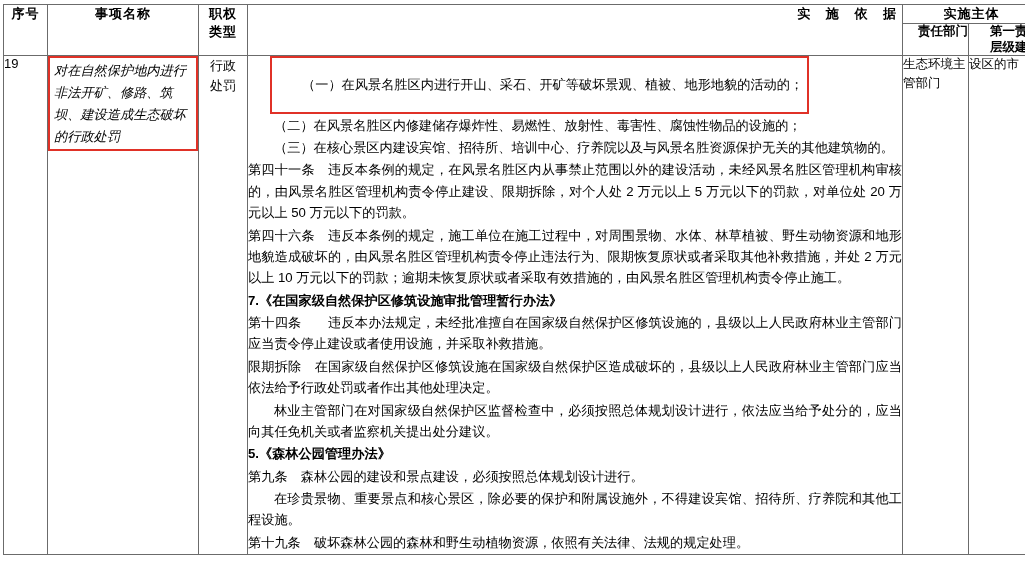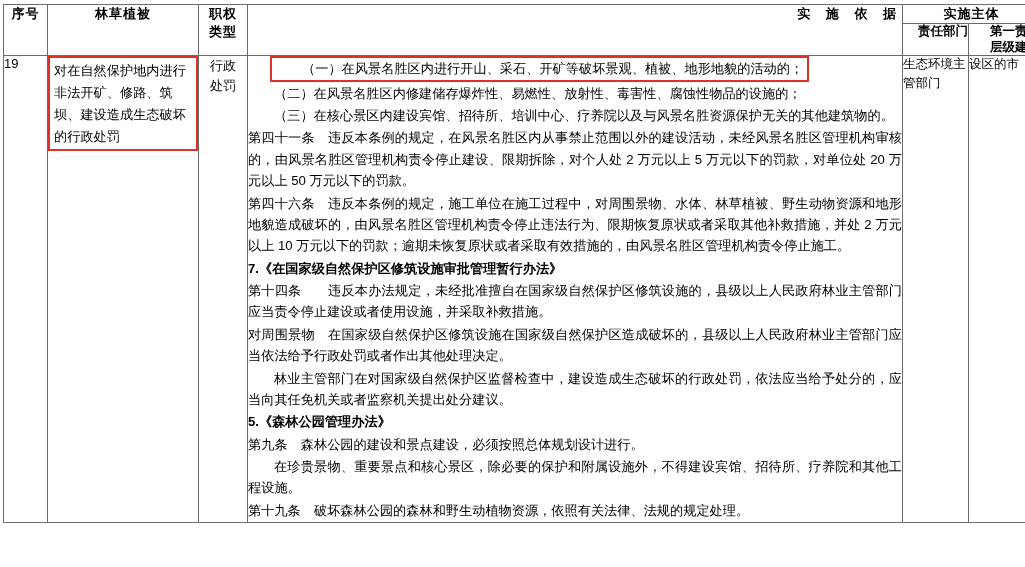--- a/index.html
+++ b/index.html
@@ -101,45 +101,46 @@
   .indent2 { text-indent: 26px; }
   .gap { margin-top: 9px; }
   .bold { font-weight: bold; }
   .subject-text {
     font-size: 13.2px;
     font-family: "Liberation Sans", "DejaVu Sans", sans-serif;
     line-height: 1.65;
     border: 2px solid #e03127;
     padding: 2px 4px;
     display: block;
+    font-style: italic;
   }
   .redline-item {
     border: 2px solid #e03127;
     display: inline-block;
-    padding: 0px 4px;
+    padding: 16px 4px;
     margin-left: -4px;
   }
 </style>
 </head>
 <body>
 
 <div class="sheet">
   <table class="doc">
     <colgroup>
       <col class="c-seq">
       <col class="c-name">
       <col class="c-power">
       <col class="c-basis">
       <col class="c-dept">
       <col class="c-resp">
     </colgroup>
     <thead>
       <tr>
         <td class="hdr" rowspan="2">序号</td>
-        <td class="hdr" rowspan="2">林草植被</td>
+        <td class="hdr" rowspan="2">事项名称</td>
         <td class="hdr" rowspan="2">
           <div>职权</div>
           <div>类型</div>
         </td>
         <td class="hdr hdr-wide" rowspan="2">实 施 依 据</td>
         <td class="hdr" colspan="2">实施主体</td>
       </tr>
       <tr>
         <td class="hdr-sub">责任部门</td>
         <td class="hdr-sub">
@@ -159,22 +160,22 @@
           <div>处罚</div>
         </td>
         <td class="basis-cell">
           <p class="indent2"><span class="redline-item">（一）在风景名胜区内进行开山、采石、开矿等破坏景观、植被、地形地貌的活动的；</span></p>
           <p class="indent2">（二）在风景名胜区内修建储存爆炸性、易燃性、放射性、毒害性、腐蚀性物品的设施的；</p>
           <p class="indent2">（三）在核心景区内建设宾馆、招待所、培训中心、疗养院以及与风景名胜资源保护无关的其他建筑物的。</p>
           <p>第四十一条　违反本条例的规定，在风景名胜区内从事禁止范围以外的建设活动，未经风景名胜区管理机构审核的，由风景名胜区管理机构责令停止建设、限期拆除，对个人处 2 万元以上 5 万元以下的罚款，对单位处 20 万元以上 50 万元以下的罚款。</p>
           <p>第四十六条　违反本条例的规定，施工单位在施工过程中，对周围景物、水体、林草植被、野生动物资源和地形地貌造成破坏的，由风景名胜区管理机构责令停止违法行为、限期恢复原状或者采取其他补救措施，并处 2 万元以上 10 万元以下的罚款；逾期未恢复原状或者采取有效措施的，由风景名胜区管理机构责令停止施工。</p>
           <p class="gap bold">7.《在国家级自然保护区修筑设施审批管理暂行办法》</p>
           <p>第十四条　　违反本办法规定，未经批准擅自在国家级自然保护区修筑设施的，县级以上人民政府林业主管部门应当责令停止建设或者使用设施，并采取补救措施。</p>
-          <p>对周围景物　在国家级自然保护区修筑设施在国家级自然保护区造成破坏的，县级以上人民政府林业主管部门应当依法给予行政处罚或者作出其他处理决定。</p>
-          <p class="indent2">林业主管部门在对国家级自然保护区监督检查中，建设造成生态破坏的行政处罚，依法应当给予处分的，应当向其任免机关或者监察机关提出处分建议。</p>
+          <p>限期拆除　在国家级自然保护区修筑设施在国家级自然保护区造成破坏的，县级以上人民政府林业主管部门应当依法给予行政处罚或者作出其他处理决定。</p>
+          <p class="indent2">林业主管部门在对国家级自然保护区监督检查中，必须按照总体规划设计进行，依法应当给予处分的，应当向其任免机关或者监察机关提出处分建议。</p>
           <p class="gap bold">5.《森林公园管理办法》</p>
           <p>第九条　森林公园的建设和景点建设，必须按照总体规划设计进行。</p>
           <p class="indent2">在珍贵景物、重要景点和核心景区，除必要的保护和附属设施外，不得建设宾馆、招待所、疗养院和其他工程设施。</p>
           <p>第十九条　破坏森林公园的森林和野生动植物资源，依照有关法律、法规的规定处理。</p>
         </td>
         <td class="dept-cell">生态环境主管部门</td>
         <td class="resp-cell">设区的市</td>
       </tr>
     </tbody>
   </table>

